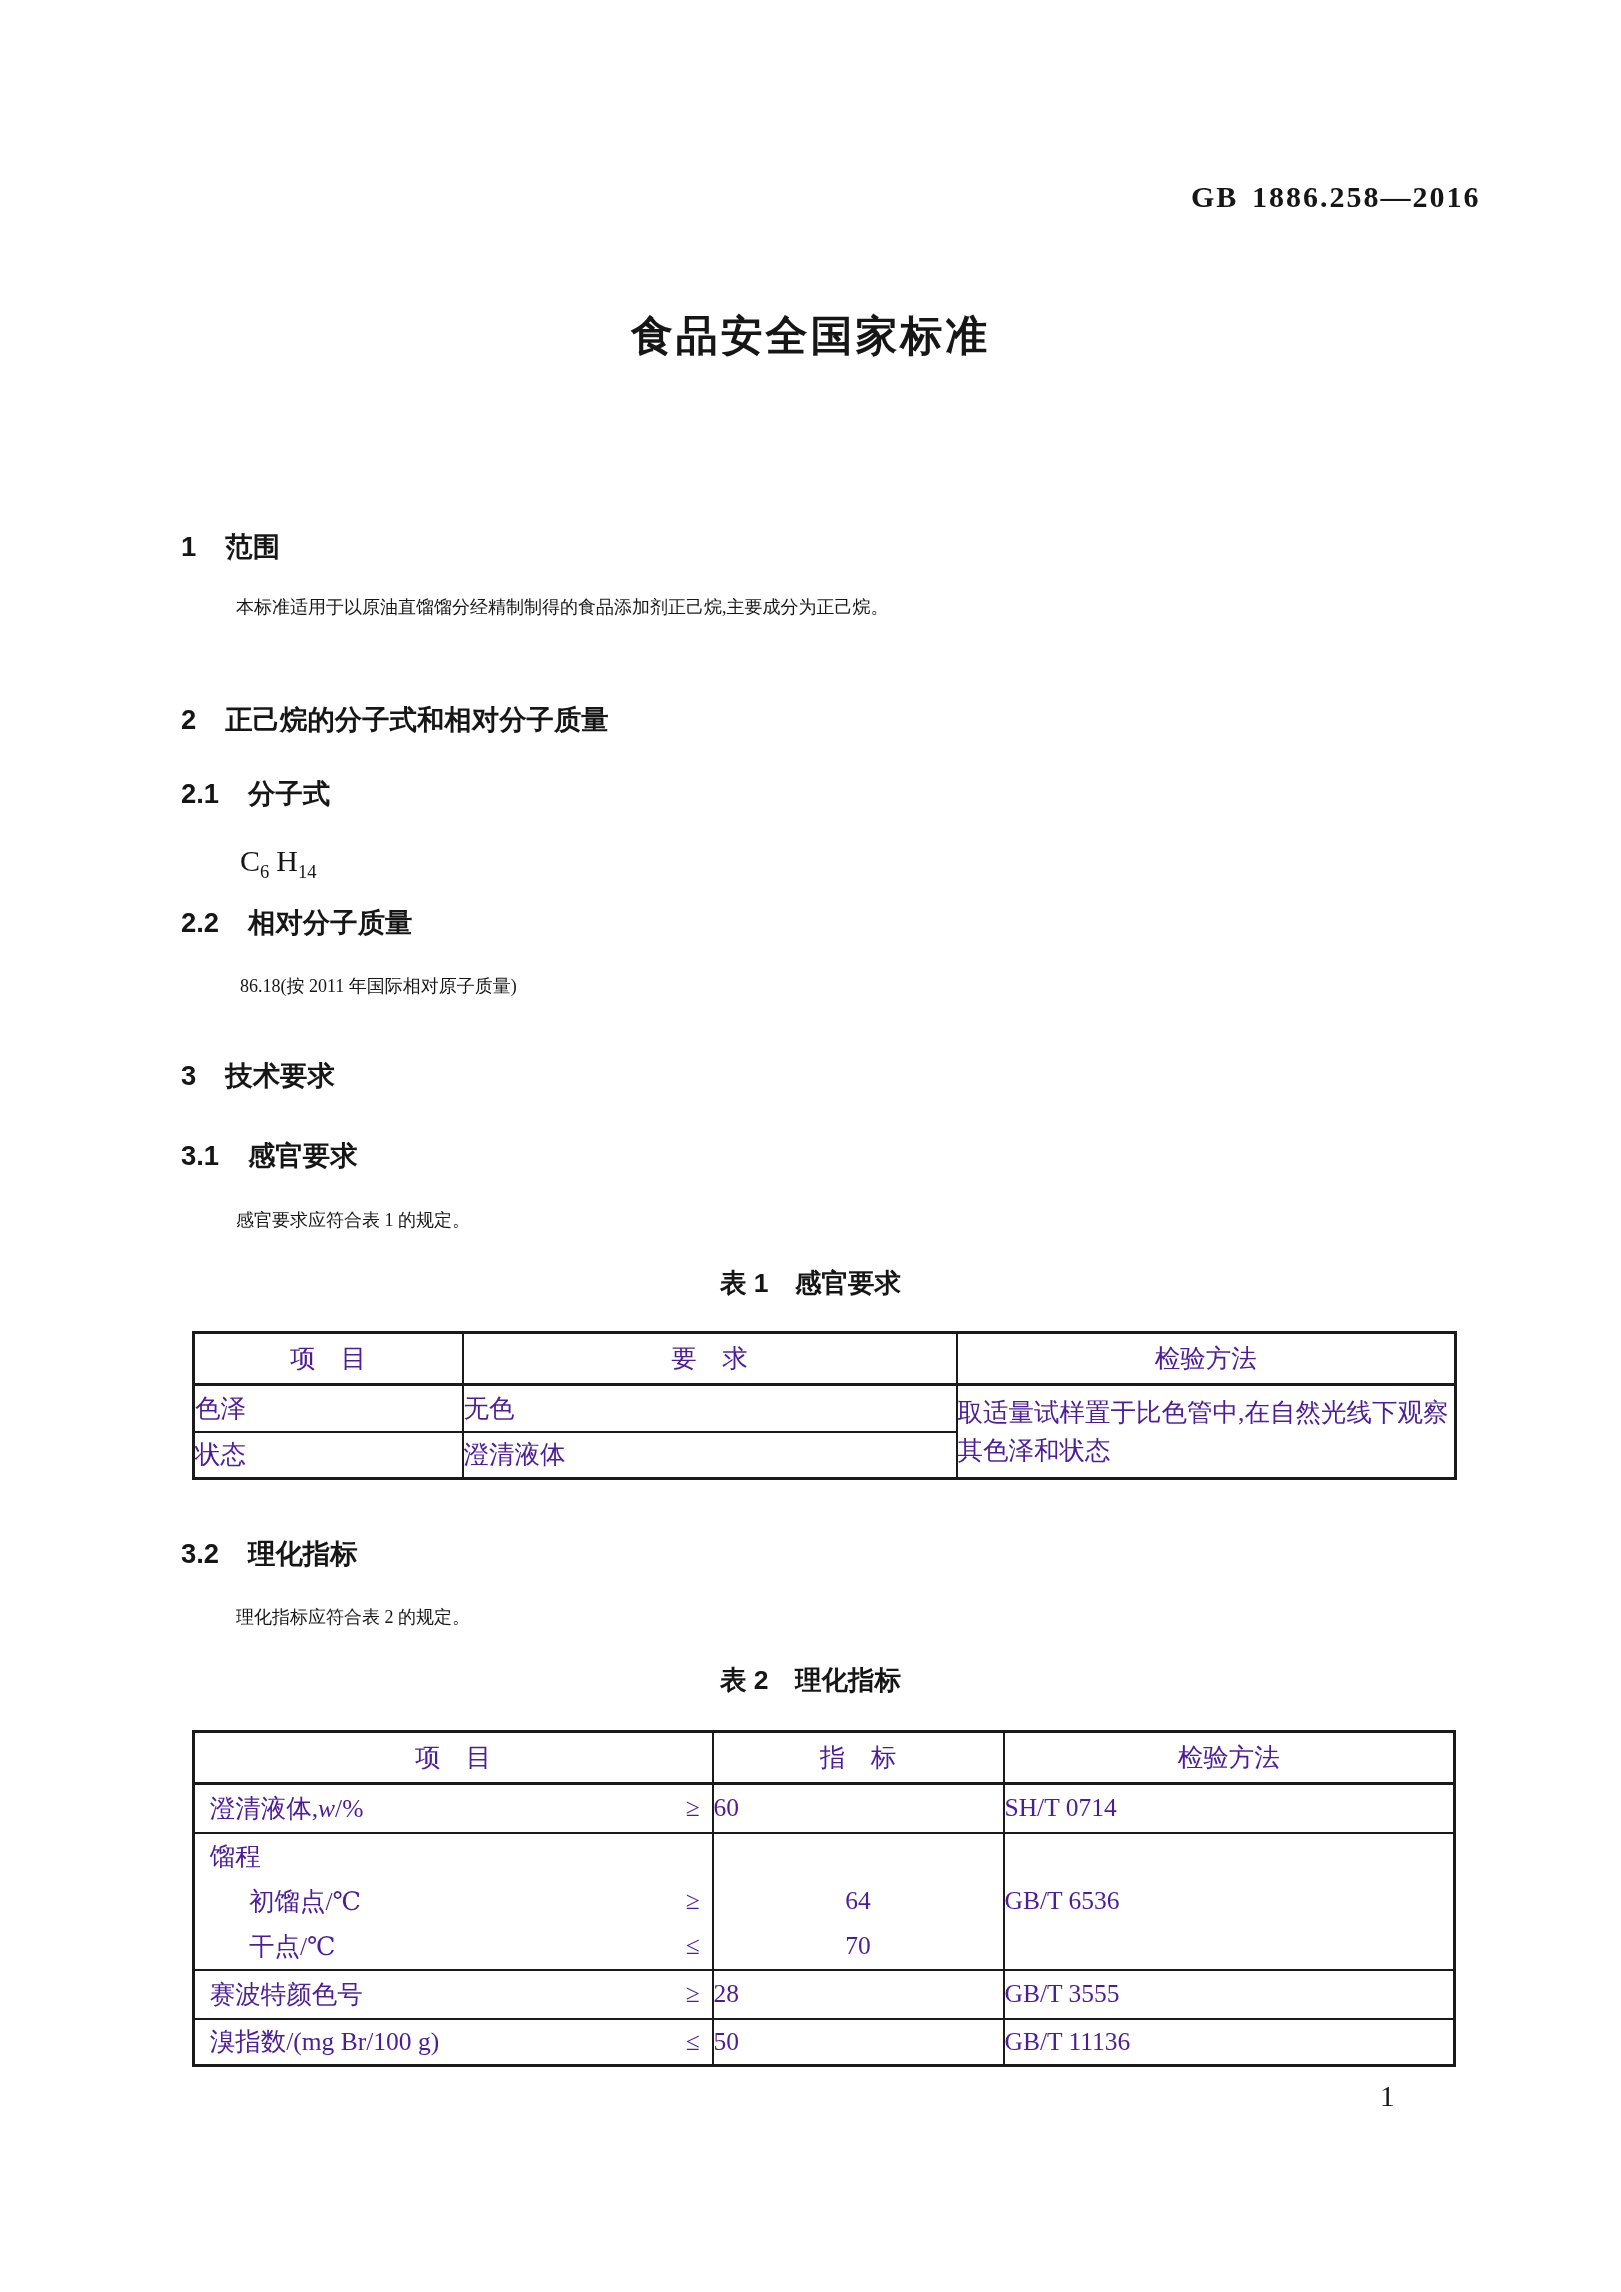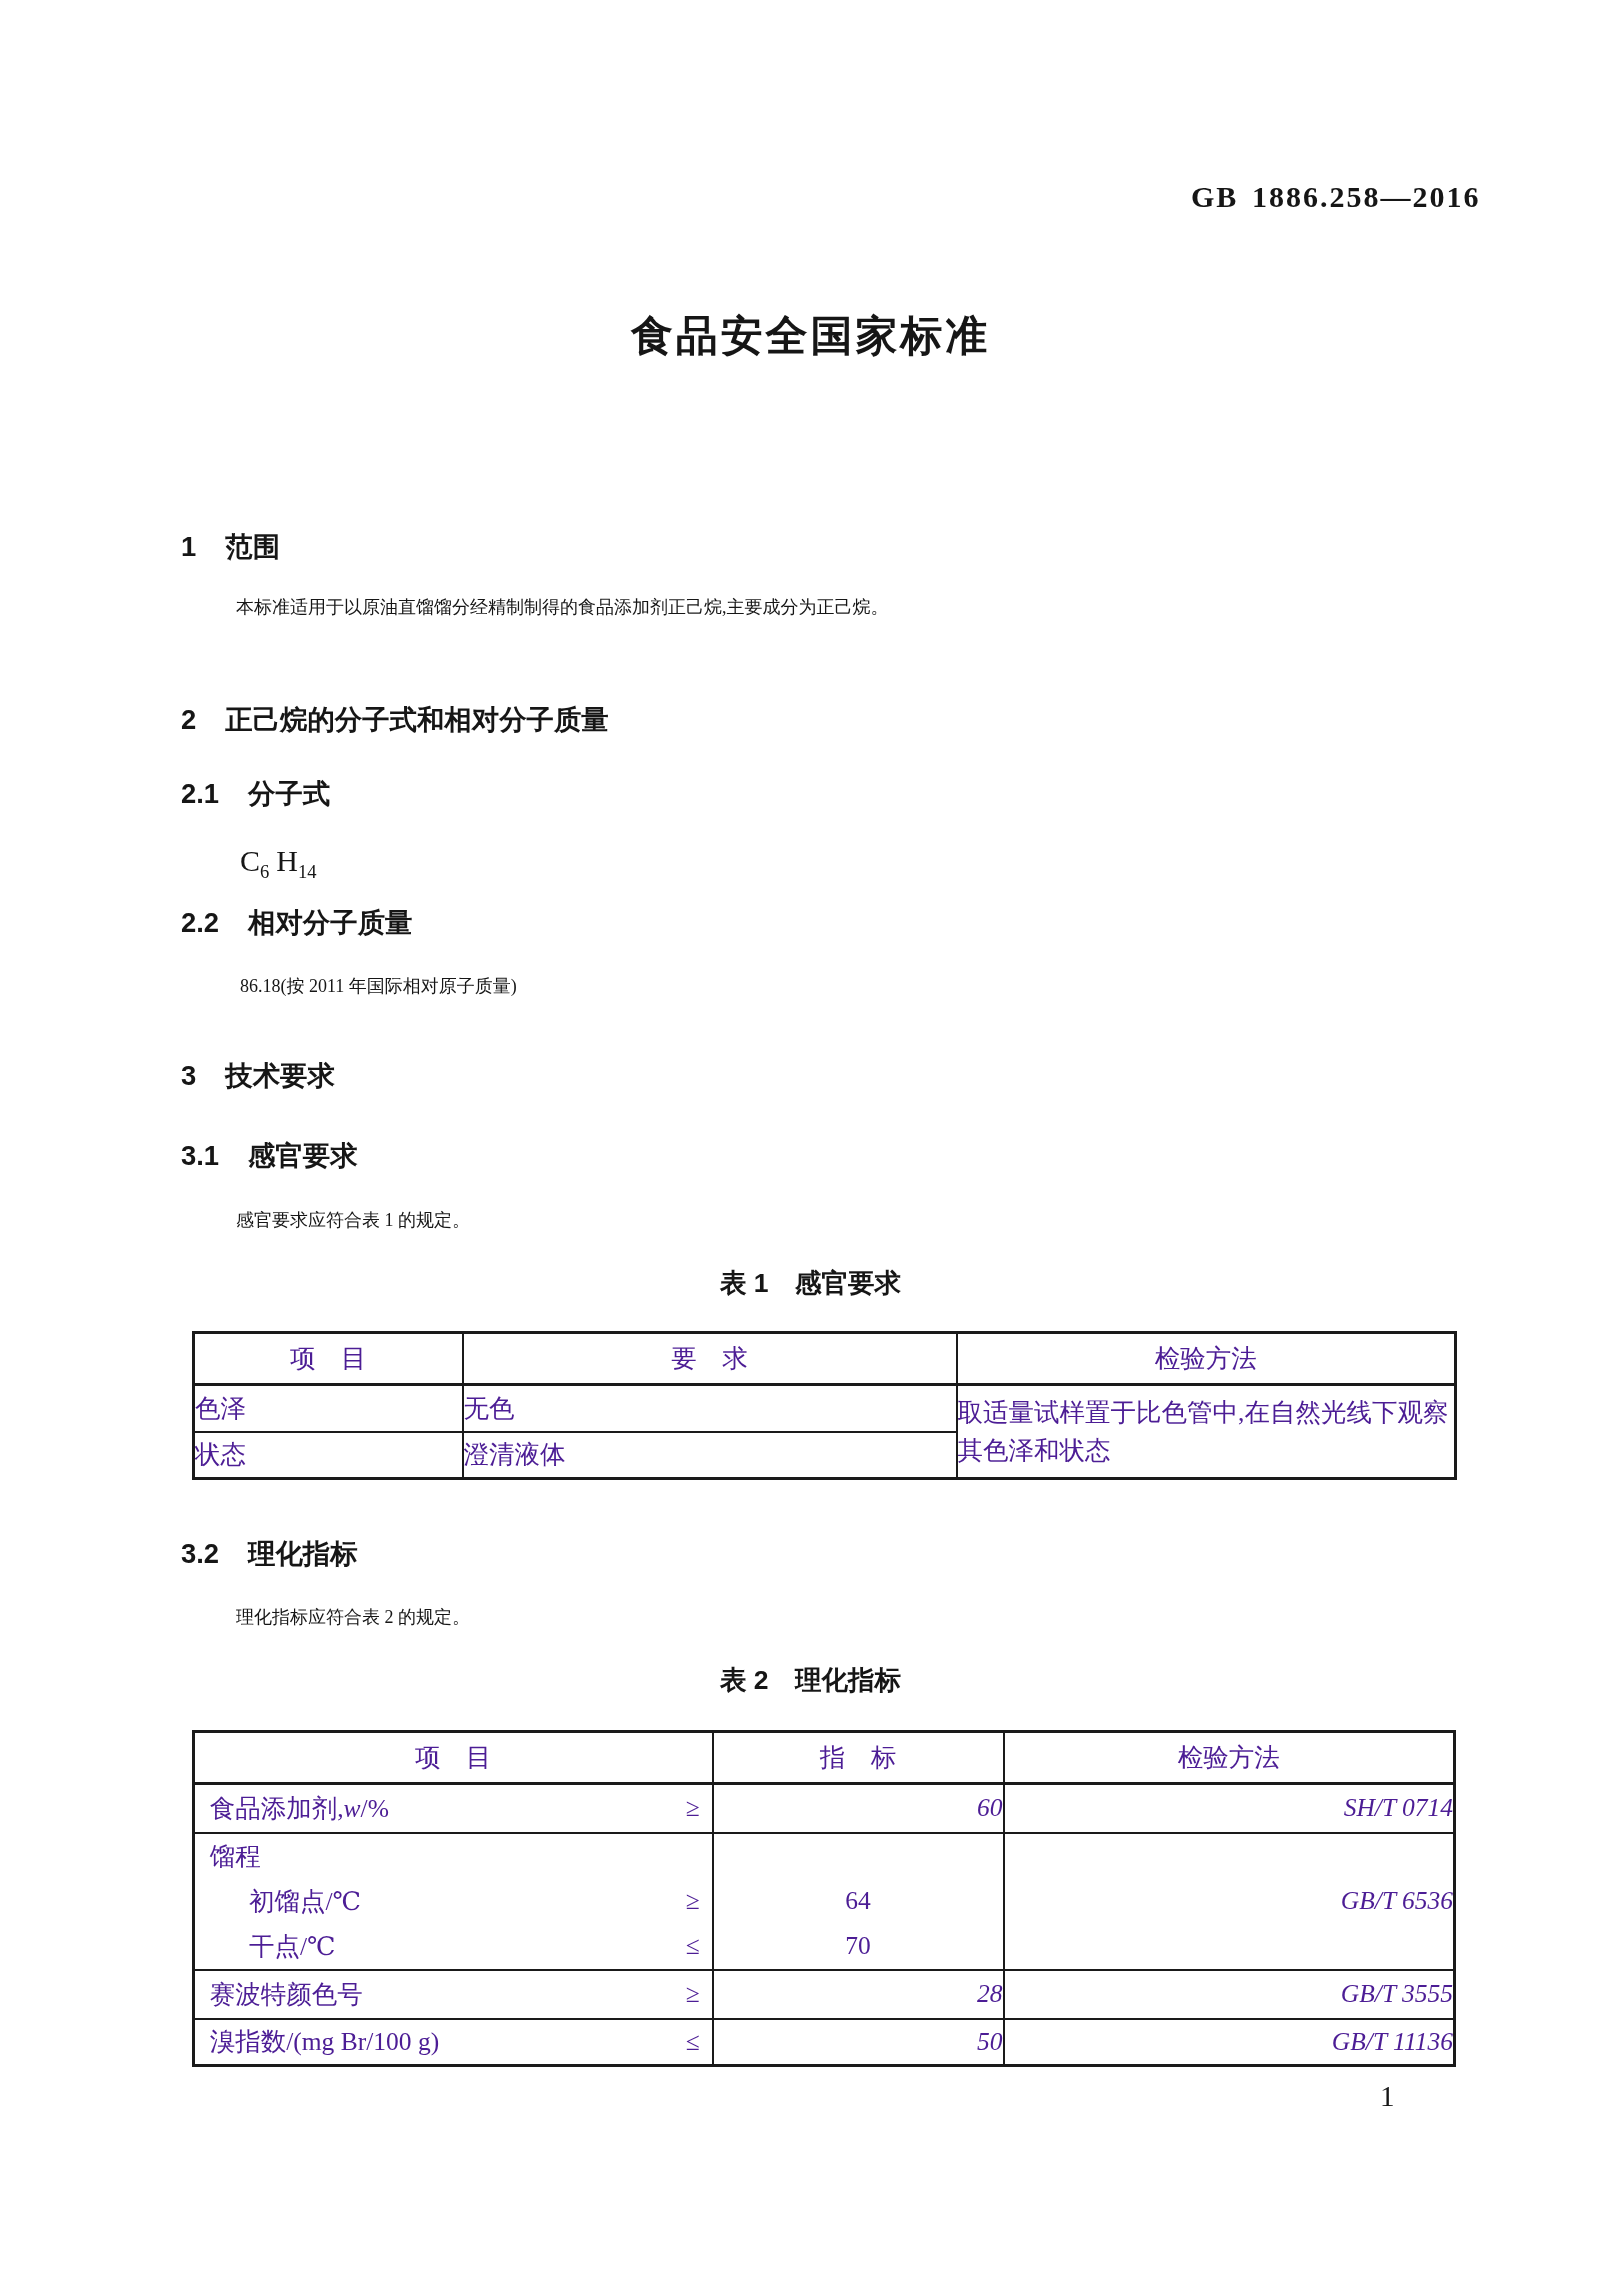--- a/index.html
+++ b/index.html
@@ -67,21 +67,21 @@
   table.t th, table.t td{
     border:2px solid #1a1a1a;
     font-weight:normal; padding:0;
     vertical-align:middle;
   }
   table.t thead th{
     height:49px; text-align:center;
     border-bottom:3.9px solid #1a1a1a;
   }
   td.cl{text-align:left; padding-left:14.7px;}
-  td.cc{text-align:right;font-style:italic;}
+  td.cc{text-align:left;}
   .t1 tbody tr{height:47px;}
   td.method{
     padding:5.9px 7.8px 5.9px 15.7px; line-height:38px; text-align:left;
   }
   .t2 .r-std{height:49px;}
   .t2 .r-last{height:47px;}
   .rowflex{
     display:flex; justify-content:space-between; align-items:center;
     padding:0 11.8px 0 14.7px;
   }
@@ -192,21 +192,21 @@
         <th>项　目</th>
         <th>指　标</th>
         <th>检验方法</th>
       </tr>
     </thead>
     <tbody>
 
       <tr class="r-std">
         <td>
           <div class="rowflex">
-            <span><span>食品添加剂,</span><span class="it">w</span><span>/%</span></span>
+            <span><span>澄清液体,</span><span class="it">w</span><span>/%</span></span>
             <span class="op">≥</span>
           </div>
         </td>
         <td class="cc">60</td>
         <td class="cc">SH/T 0714</td>
       </tr>
 
       <tr>
         <td class="gcell">
           <div class="gline glabel">馏程</div>

